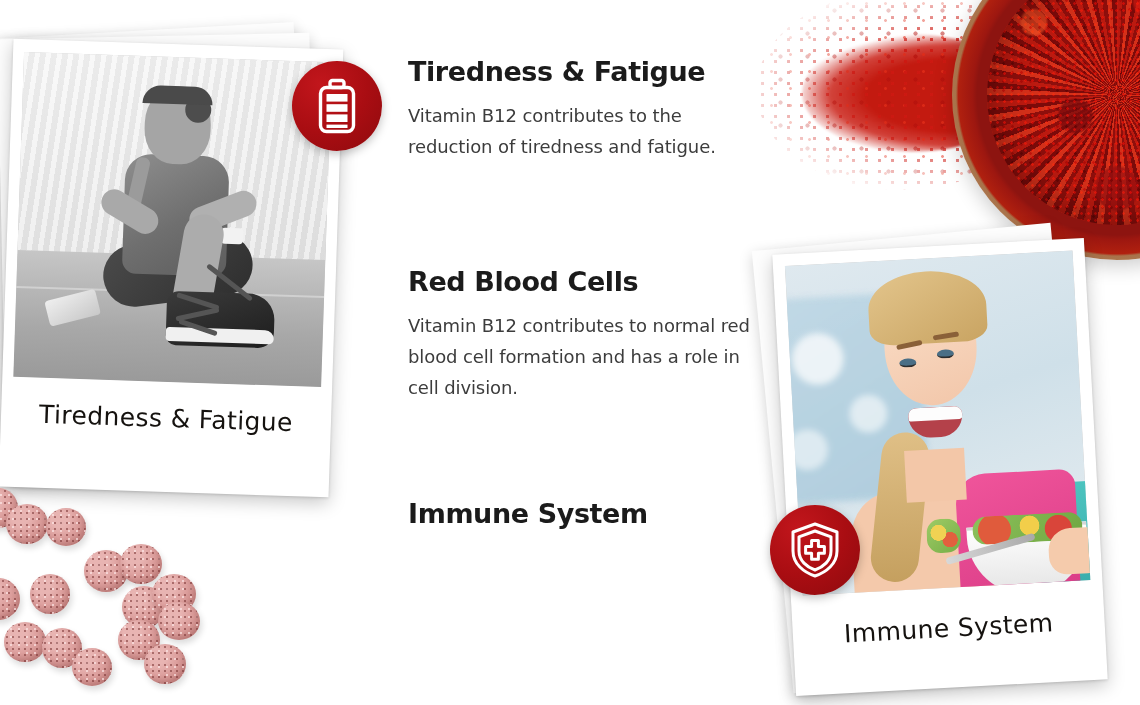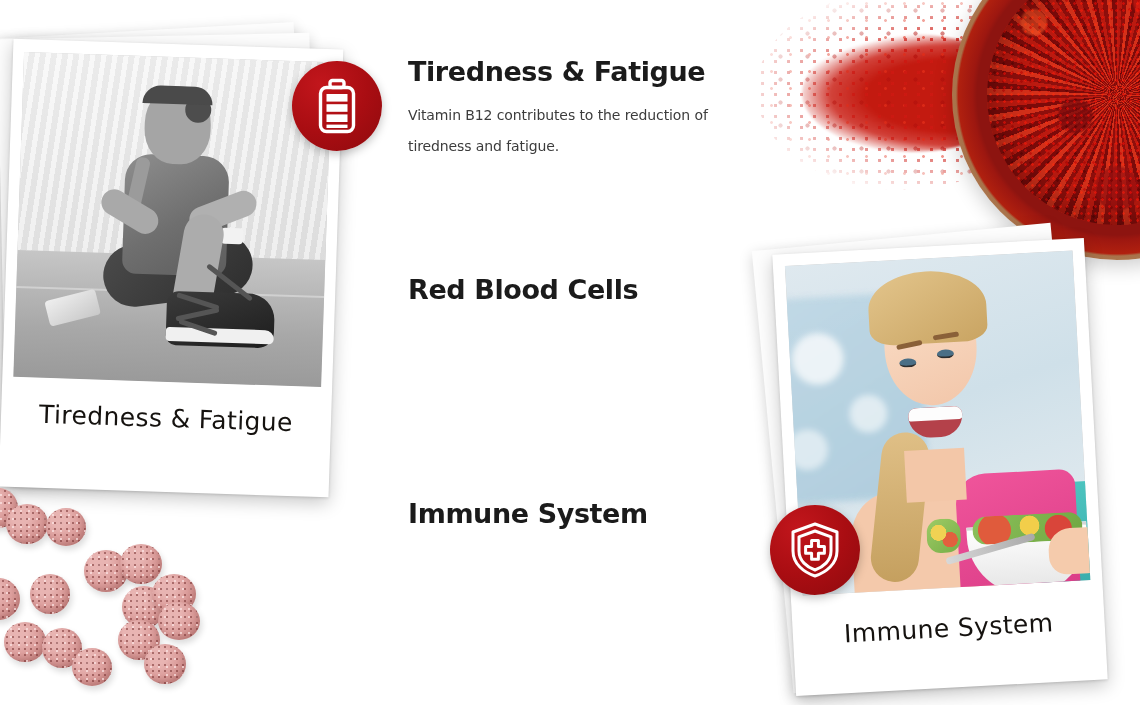--- a/index.html
+++ b/index.html
@@ -184,34 +184,34 @@
     display:flex; align-items:center; justify-content:center;
   }
   #badge-battery { left:292px; top:61px; }
   #badge-shield  { left:770px; top:505px; }
   .badge svg { display:block; }
 
   
   .text-col { position:absolute; left:408px; top:0; width:345px; }
   .block { position:absolute; left:0; width:345px; }
   #block-1 { top:56px; }
-  #block-2 { top:274px; }
+  #block-2 { top:266px; }
   #block-3 { top:498px; }
   .block h2 {
     font-family:"DejaVu Sans", sans-serif;
     font-size:27px;
     font-weight:bold;
     color:#1b1b1b;
     letter-spacing:-0.4px;
     line-height:1.15;
     margin-bottom:13px;
   }
   .block p {
     font-family:"DejaVu Sans", sans-serif;
-    font-size:14px;
+    font-size:18px;
     font-weight:400;
     color:#3c3c3c;
     line-height:31px;
     letter-spacing:-0.1px;
     margin-top:6px;
   }
 
   
   #powder-group { position:absolute; left:766px; top:-70px; width:380px; height:420px; }
   #bowl {
@@ -382,20 +382,21 @@
 
   <div class="text-col">
 
     <div class="block" id="block-1">
       <h2>Tiredness &amp; Fatigue</h2>
       <p>Vitamin B12 contributes to the reduction of tiredness and fatigue.</p>
     </div>
 
     <div class="block" id="block-2">
       <h2>Red Blood Cells</h2>
+      <p>Vitamin B12 contributes to normal red blood cell formation and has a role in cell division.</p>
     </div>
 
     <div class="block" id="block-3">
       <h2>Immune System</h2>
     </div>
 
   </div>
 
   <div class="badge" id="badge-battery">
     <span>

